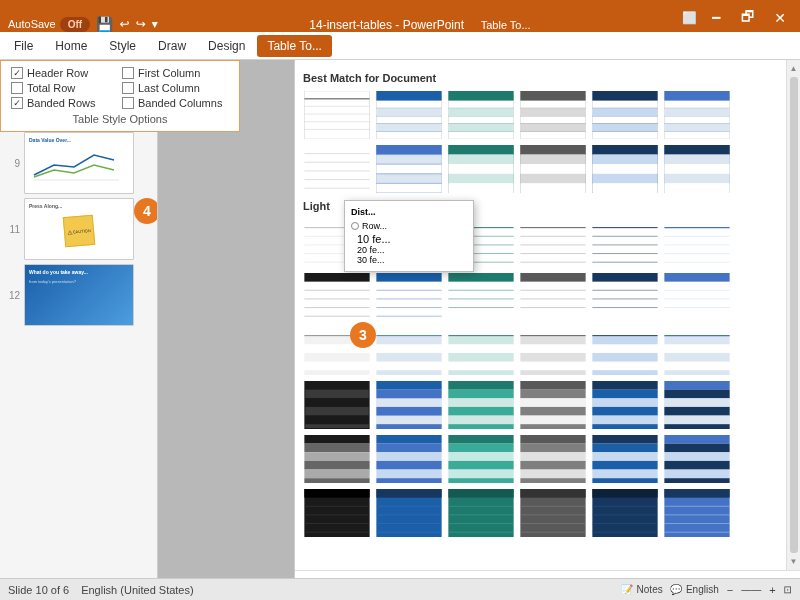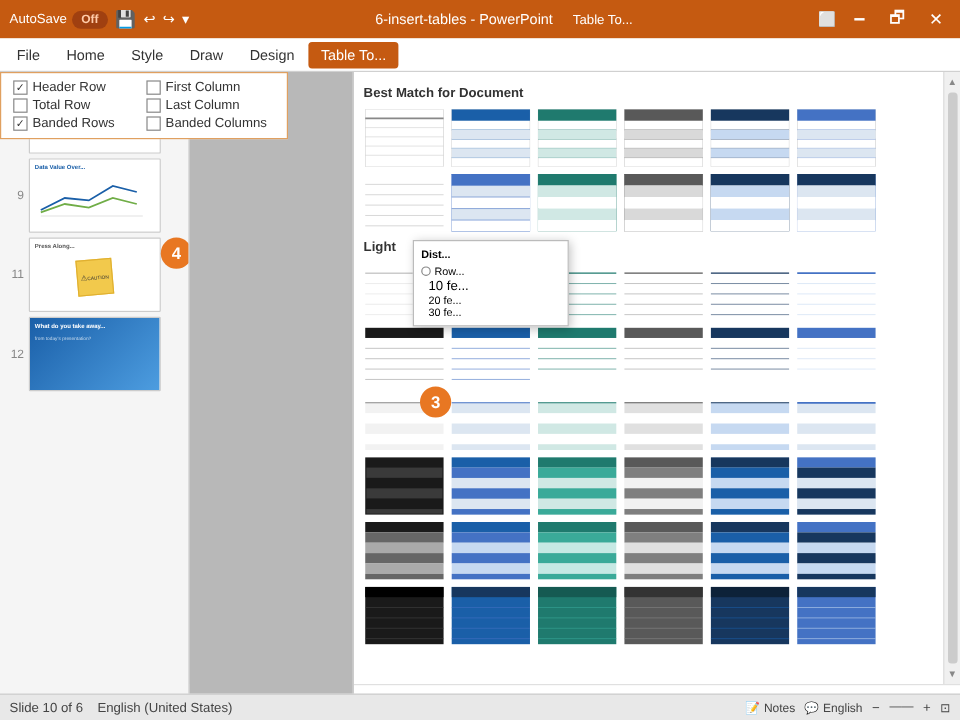--- a/index.html
+++ b/index.html
@@ -3,21 +3,21 @@
   <meta charset="utf-8">
   <style>
     * { box-sizing: border-box; margin: 0; padding: 0; }
     body { font-family: 'Segoe UI', Arial, sans-serif; font-size: 12px; background: #f0f0f0; width: 800px; height: 600px; overflow: hidden; }
 
     
     .title-bar {
       height: 32px;
       background: #c55a11;
       display: flex;
-      align-items: center;
+      align-items: flex-end;
       justify-content: space-between;
       padding: 0 8px;
       color: white;
     }
     .title-bar-left { display: flex; align-items: center; gap: 6px; }
     .title-bar-center { font-size: 12px; color: white; }
     .title-bar-right { display: flex; align-items: center; gap: 8px; }
     .title-btn { color: white; cursor: pointer; font-size: 14px; padding: 2px 6px; }
     .autosave { display: flex; align-items: center; gap: 4px; font-size: 11px; }
     .toggle { background: #a04010; border-radius: 8px; padding: 2px 8px; font-size: 10px; color: #ffccaa; font-weight: bold; }
@@ -257,21 +257,21 @@
     <span class="autosave">
       <span>AutoSave</span>
       <span class="toggle">Off</span>
     </span>
     <span style="font-size:14px;">💾</span>
     <span style="font-size:12px;">↩</span>
     <span style="font-size:12px;">↪</span>
     <span style="font-size:12px;">▾</span>
   </div>
   <div class="title-bar-center">
-    <span>6-insert-tables - PowerPoint</span>
+    <span>14-insert-tables - PowerPoint</span>
     &nbsp;&nbsp;&nbsp;
     <span style="font-size:11px;">Table To...</span>
   </div>
   <div class="title-bar-right">
     <span style="font-size:12px;">⬜</span>
     <span class="title-btn">🗕</span>
     <span class="title-btn">🗗</span>
     <span class="title-btn">✕</span>
   </div>
 </div>
@@ -305,20 +305,21 @@
     </div>
     <div class="checkbox-item">
       <div class="cb checked">✓</div>
       <span>Banded Rows</span>
     </div>
     <div class="checkbox-item">
       <div class="cb"></div>
       <span>Banded Columns</span>
     </div>
   </div>
+  <div class="style-options-title">Table Style Options</div>
 </div>
 
 <div class="main-layout">
 
   <div class="slides-panel">
 
     <div class="step-badge badge-4">
       <span>4</span>
     </div>
     <div class="slide-list">

